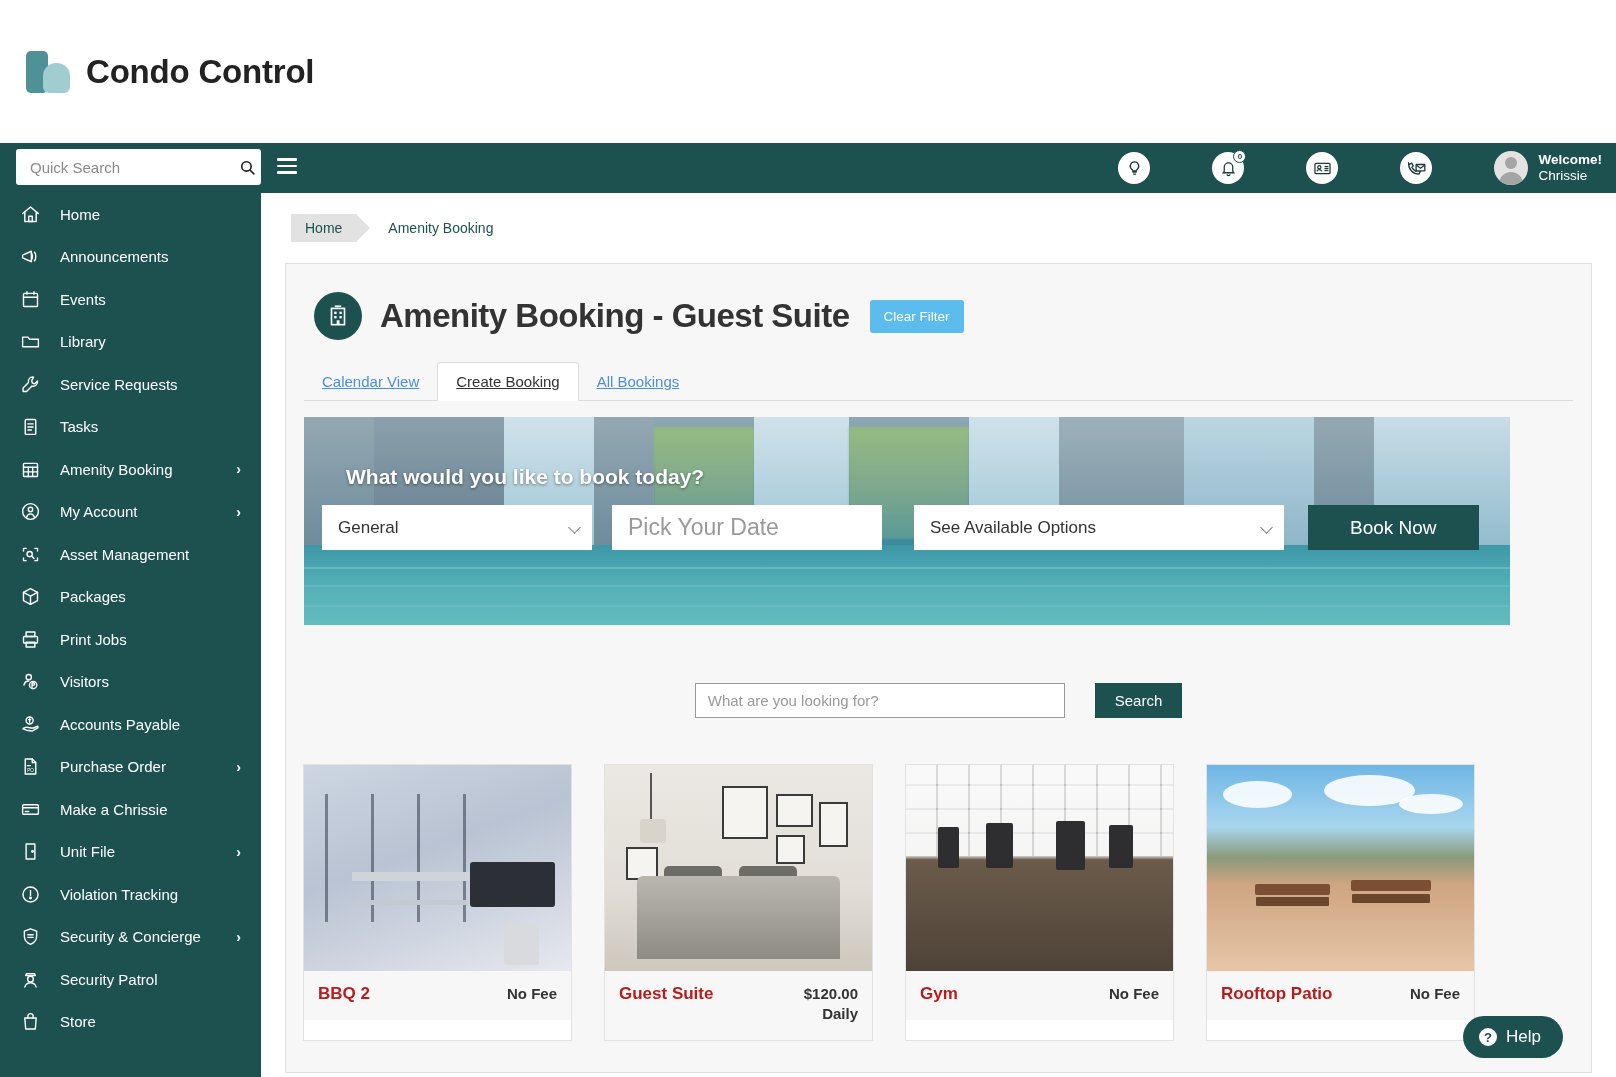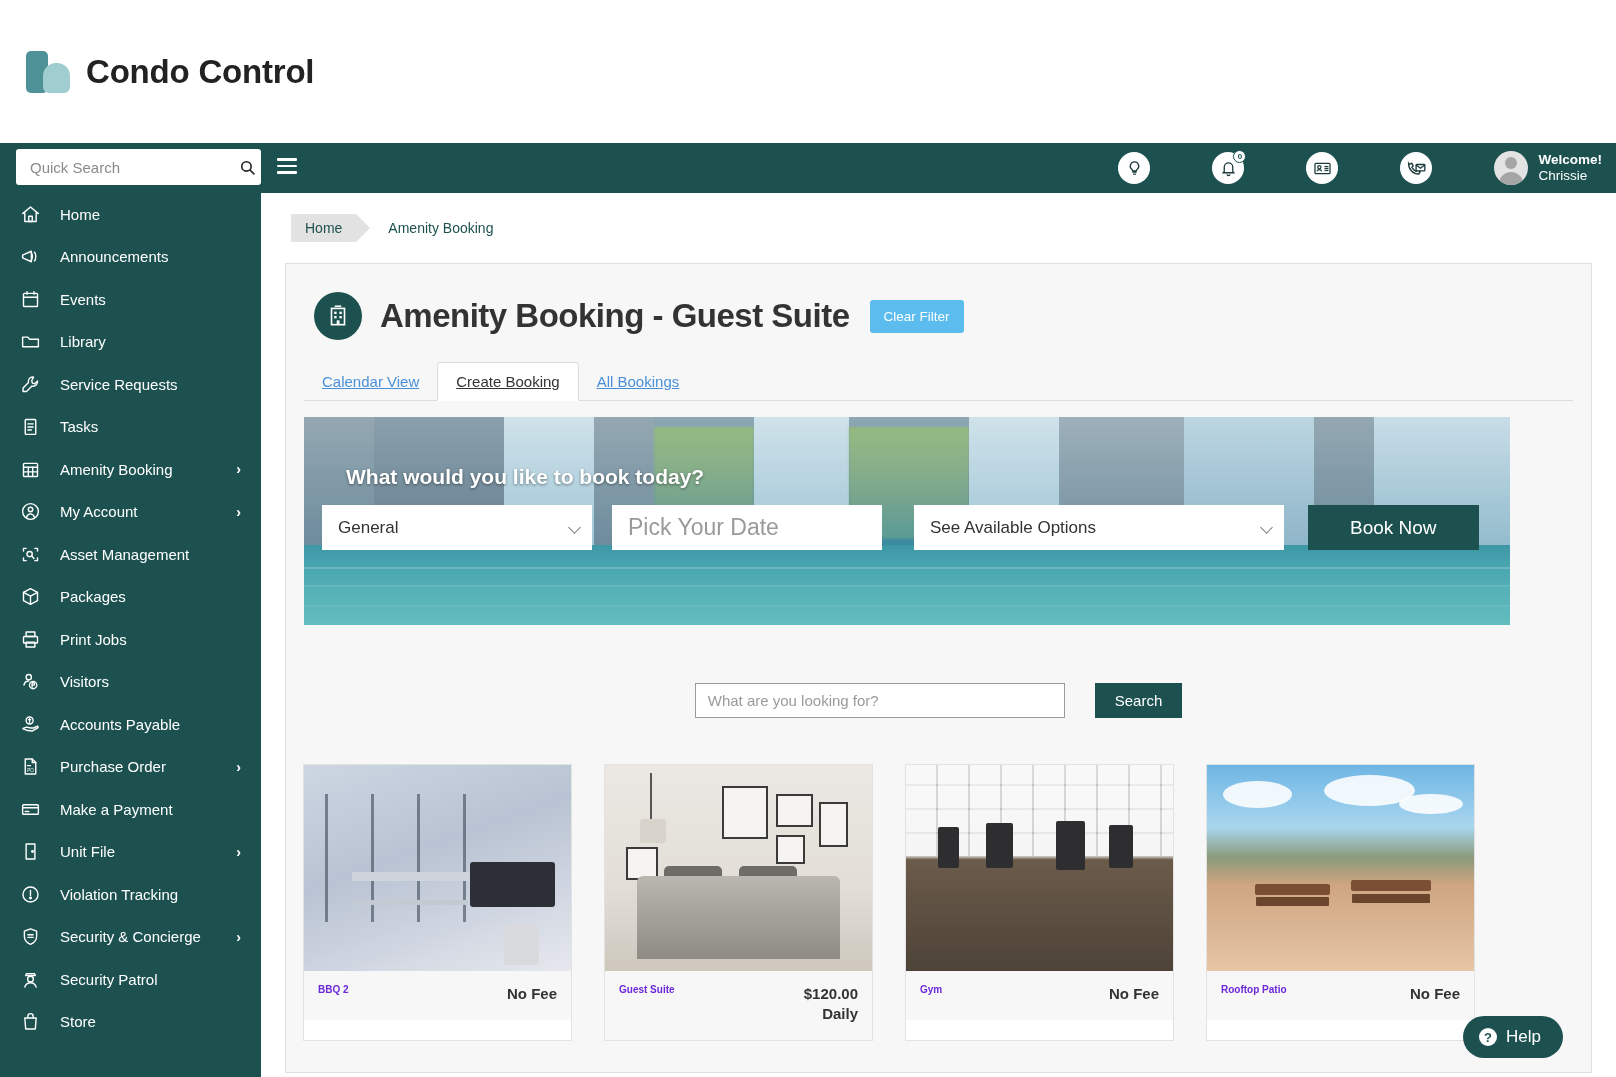--- a/index.html
+++ b/index.html
@@ -193,21 +193,21 @@
   }
 
   
   .cards { display: flex; gap: 32px; margin: 46px 0 0 17px; }
   .card { width: 269px; background: #fff; border: 1px solid #e2e2e2; }
   .card-img { height: 206px; position: relative; overflow: hidden; }
   .card-foot {
     display: flex; justify-content: space-between; align-items: flex-start;
     padding: 13px 14px 16px 14px; background: #f7f7f7;
   }
-  .card-name { font-size: 10px; font-weight: bold; color: #6d28d9; }
+  .card-name { font-size: 17px; font-weight: bold; color: #b91c1c; }
   .card-fee { font-size: 15px; font-weight: bold; color: #333; text-align: right; line-height: 20px; }
 
   
   .art-bbq { background: linear-gradient(160deg,#cdd6e2 0%,#b9c3d3 42%,#e6e8ee 100%); }
   .art-bbq::before { content:""; position:absolute; left:8%; top:14%; width:58%; height:62%;
      background: repeating-linear-gradient(90deg, rgba(50,60,75,.55) 0 3px, rgba(255,255,255,0) 3px 46px); }
   .art-bbq::after { content:""; position:absolute; left:18%; top:52%; width:44%; height:9px; background:#cfd4da; box-shadow: 0 26px 0 -2px #c4cad2; }
   .bbq-grill { position:absolute; right:6%; top:47%; width:32%; height:22%; background:#2c3036; border-radius:3px; }
   .bbq-tank { position:absolute; right:12%; bottom:3%; width:13%; height:20%; background:#d9dade; border-radius:6px 6px 3px 3px; }
 
@@ -456,21 +456,21 @@
         <span class="nav-caret">›</span>
       </div>
       <div class="nav-item">
         <span class="nav-ico">
           <svg width="21" height="21" viewBox="0 0 24 24" stroke="#fff" stroke-width="1.6" fill="none" stroke-linecap="round" stroke-linejoin="round">
             <rect x="3" y="6.5" width="18" height="11" rx="1.3"></rect>
             <line x1="3" y1="10" x2="21" y2="10"></line>
             <line x1="6" y1="14.2" x2="10" y2="14.2"></line>
           </svg>
         </span>
-        <span class="nav-label">Make a Payment</span>
+        <span class="nav-label">Make a Chrissie</span>
       </div>
       <div class="nav-item">
         <span class="nav-ico">
           <svg width="21" height="21" viewBox="0 0 24 24" stroke="#fff" stroke-width="1.6" fill="none" stroke-linecap="round" stroke-linejoin="round">
             <rect x="7" y="3.5" width="10" height="17"></rect>
             <circle cx="14.3" cy="12" r=".9" fill="#fff"></circle>
           </svg>
         </span>
         <span class="nav-label">Unit File</span>
         <span class="nav-caret">›</span>

